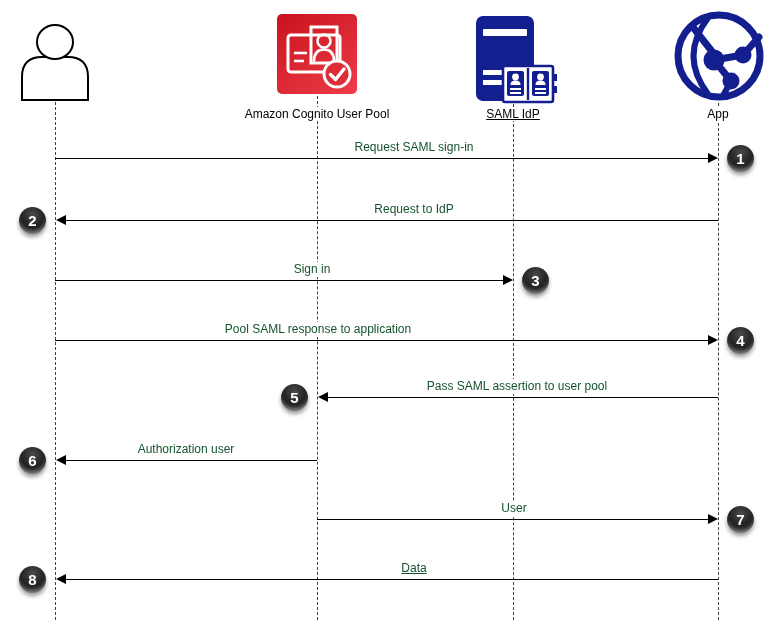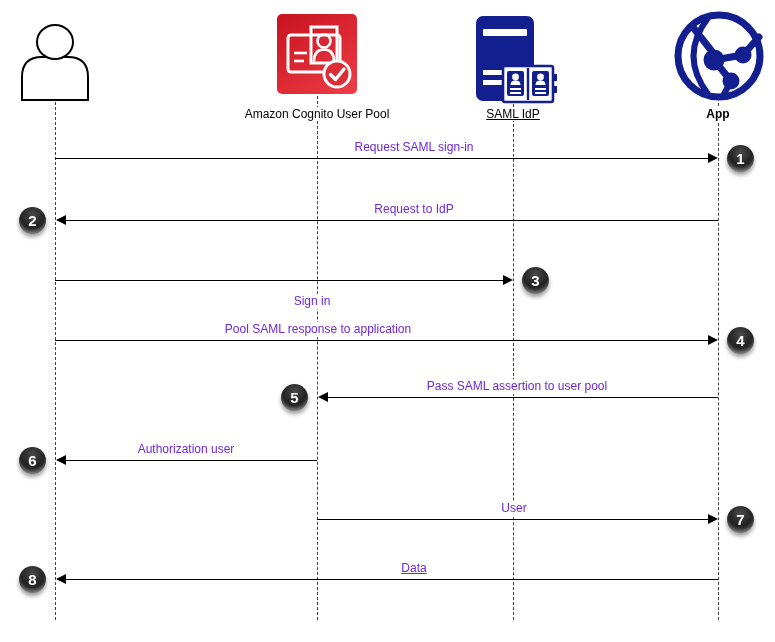--- a/index.html
+++ b/index.html
@@ -10,21 +10,21 @@
                background:#fff;padding:0 3px;white-space:nowrap;z-index:3;}
   .icon-box{position:absolute;z-index:2;}
   .cognito-bg{width:80px;height:80px;border-radius:5px;
               background:linear-gradient(145deg,var(--red1,#c7131e),var(--red2,#ee3d48));}
   .msg-line{position:absolute;height:0;border-top:1.5px solid var(--arrow,#000);z-index:1;}
   .msg-head{position:absolute;width:0;height:0;border-top:5px solid transparent;
             border-bottom:5px solid transparent;z-index:1;}
   .msg-head.right{border-left:10px solid var(--arrow,#000);}
   .msg-head.left{border-right:10px solid var(--arrow,#000);}
   .msg-label{position:absolute;transform:translateX(-50%);font-size:12px;line-height:15px;
-             color:#6d28d9;background:#fff;padding:0 4px;white-space:nowrap;z-index:2;}
+             color:#14532d;background:#fff;padding:0 4px;white-space:nowrap;z-index:2;}
   .badge{position:absolute;width:27px;height:27px;border-radius:50%;
          background:radial-gradient(circle at 50% 28%,#4a4a4a,#101010 72%);
          box-shadow:inset 0 -5px 4px -2px rgba(255,255,255,.5), 0 3px 4px rgba(0,0,0,.4);
          color:#fff;font-weight:bold;font-size:15px;display:flex;align-items:center;
          justify-content:center;z-index:4;}
   svg{display:block;}
 </style>
 </head>
 <body>
 
@@ -89,34 +89,34 @@
       <path d="M42 51 L59 72" stroke="var(--navy,#141f8f)" stroke-width="7" stroke-linecap="round"></path>
       <path d="M59 72 L52 85" stroke="var(--navy,#141f8f)" stroke-width="6" stroke-linecap="round"></path>
       <circle cx="42" cy="51" r="10.5" fill="var(--navy,#141f8f)"></circle>
       <circle cx="71" cy="46" r="8.5" fill="var(--navy,#141f8f)"></circle>
       <circle cx="59" cy="72" r="8.5" fill="var(--navy,#141f8f)"></circle>
     </svg>
   </div>
 
   <div class="actor-label" style="left:317px;top:107px;">Amazon Cognito User Pool</div>
   <div class="actor-label" style="left:513px;top:107px;text-decoration:underline;">SAML IdP</div>
-  <div class="actor-label" style="left:718px;top:107px;font-weight:bold;">App</div>
+  <div class="actor-label" style="left:718px;top:107px;">App</div>
 
   <div id="layer-messages">
       <div class="msg-line" style="left: 55px; top: 158px; width: 653px;"></div>
       <div class="msg-head right" style="left: 708px; top: 153px;"></div>
       <div class="msg-label" style="left: 414px; top: 140px;">Request SAML sign-in</div>
       <div class="badge" style="left: 727px; top: 145px;">1</div>
       <div class="msg-line" style="left: 65px; top: 220px; width: 653px;"></div>
       <div class="msg-head left" style="left: 56px; top: 215px;"></div>
       <div class="msg-label" style="left: 414px; top: 202px;">Request to IdP</div>
       <div class="badge" style="left: 19px; top: 207px;">2</div>
       <div class="msg-line" style="left: 55px; top: 280px; width: 448px;"></div>
       <div class="msg-head right" style="left: 503px; top: 275px;"></div>
-      <div class="msg-label" style="left: 312px; top: 262px; margin-top: 32px;">Sign in</div>
+      <div class="msg-label" style="left: 312px; top: 262px;">Sign in</div>
       <div class="badge" style="left: 522px; top: 267px;">3</div>
       <div class="msg-line" style="left: 55px; top: 340px; width: 653px;"></div>
       <div class="msg-head right" style="left: 708px; top: 335px;"></div>
       <div class="msg-label" style="left: 318px; top: 322px;">Pool SAML response to application</div>
       <div class="badge" style="left: 727px; top: 327px;">4</div>
       <div class="msg-line" style="left: 327px; top: 397px; width: 391px;"></div>
       <div class="msg-head left" style="left: 318px; top: 392px;"></div>
       <div class="msg-label" style="left: 517px; top: 379px;">Pass SAML assertion to user pool</div>
       <div class="badge" style="left: 281px; top: 384px;">5</div>
       <div class="msg-line" style="left: 65px; top: 460px; width: 252px;"></div>

